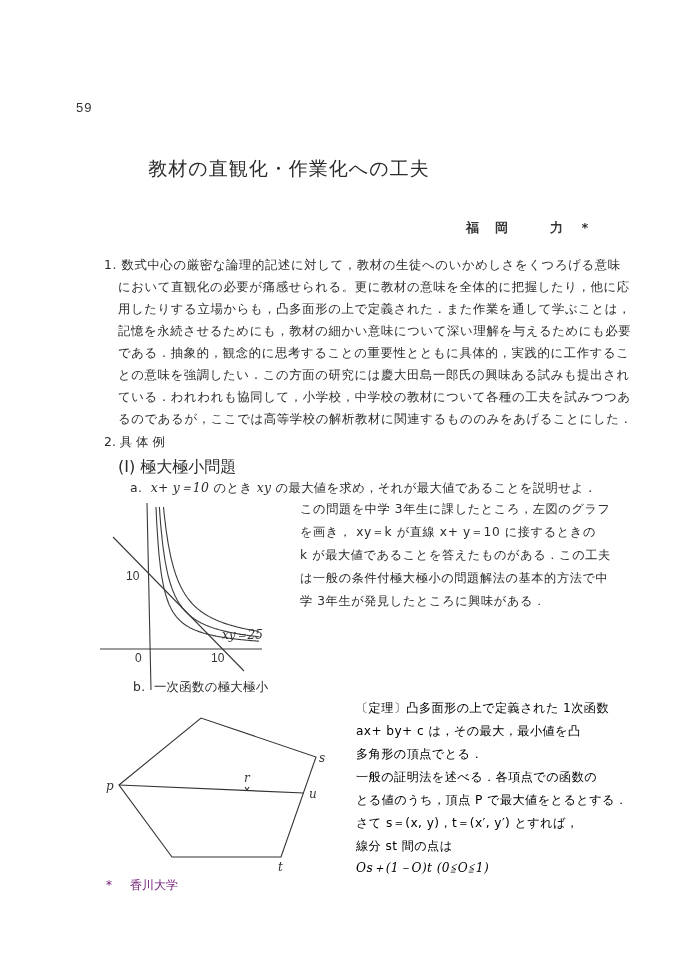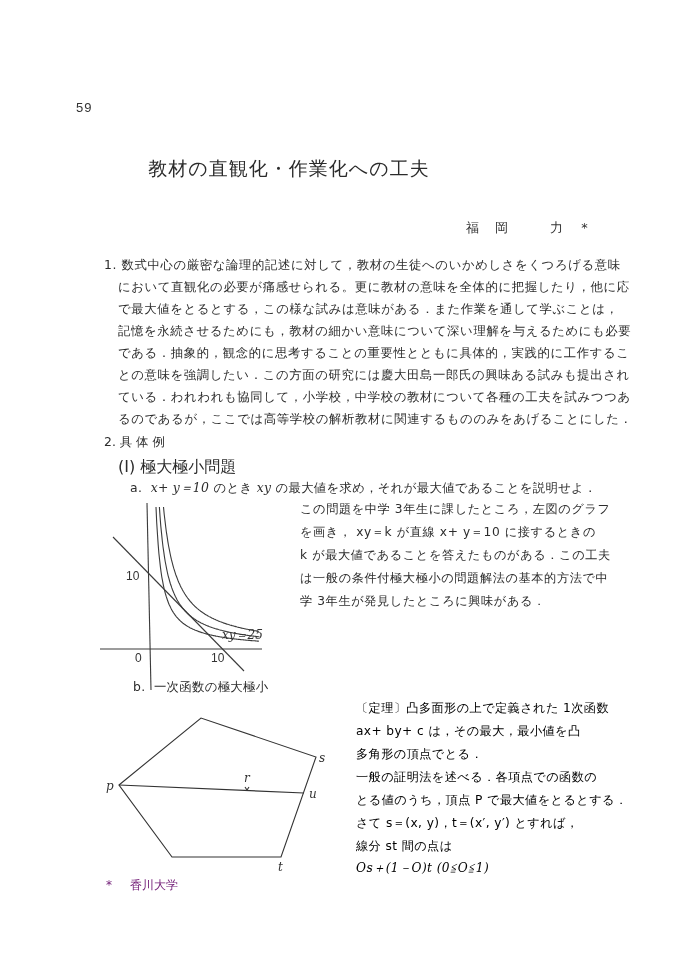--- a/index.html
+++ b/index.html
@@ -3,21 +3,21 @@
   <meta charset="utf-8">
   <style>
     html, body { margin: 0; padding: 0; }
     body {
       width: 678px; height: 975px; background: #ffffff; position: relative; overflow: hidden;
       font-family: "DejaVu Sans", "Liberation Sans", sans-serif; color: #2a2a2a;
     }
     .abs { position: absolute; white-space: nowrap; }
     .page-number { left: 76px; top: 100px; font-size: 13px; letter-spacing: 1px; color: #333; font-family: "Liberation Sans", sans-serif; }
     .title { left: 0; width: 578px; top: 156px; text-align: center; font-size: 19px; letter-spacing: 1px; color: #2b2b2b; }
-    .author { left: 466px; top: 219px; font-size: 13px; color: #333; word-spacing: 14px; }
+    .author { left: 466px; top: 219px; font-size: 13px; color: #333; word-spacing: 14px; font-weight: bold; }
     .author .sp1 { margin-right: 16px; }
     .author .sp2 { margin-right: 42px; }
     .para-line { left: 106px; font-size: 12.4px; letter-spacing: 0.6px; color: #2c2c2c; }
     .para-line.first { left: 104px; }
     .section { left: 104px; font-size: 12.4px; color: #2c2c2c; }
     .subsection { left: 118px; font-size: 16px; color: #2c2c2c; }
     .problem { left: 130px; font-size: 12.4px; color: #2c2c2c; letter-spacing: 0.3px; }
     .right-text { left: 300px; font-size: 12.2px; letter-spacing: 0.6px; color: #2c2c2c; }
     .thm-text { left: 356px; font-size: 12.2px; letter-spacing: 0.4px; color: #000000; }
     .math { font-family: "DejaVu Serif", "Liberation Serif", serif; font-style: italic; }
@@ -31,21 +31,21 @@
 <body>
 
 <div class="abs page-number">59</div>
 <div class="abs title">教材の直観化・作業化への工夫</div>
 <div class="abs author">
   <span class="sp1">福</span><span class="sp2">岡</span><span>力</span> <span>*</span>
 </div>
 
 <div class="abs para-line first" style="top:257px">1.  数式中心の厳密な論理的記述に対して，教材の生徒へのいかめしさをくつろげる意味</div>
 <div class="abs para-line" style="top:279px;left:118px">において直観化の必要が痛感せられる。更に教材の意味を全体的に把握したり，他に応</div>
-<div class="abs para-line" style="top:301px;left:118px">で最大値をとるとする，この様な試みは意味がある．また作業を通して学ぶことは，</div>
+<div class="abs para-line" style="top:301px;left:118px">用したりする立場からも，凸多面形の上で定義された．また作業を通して学ぶことは，</div>
 <div class="abs para-line" style="top:323px;left:118px">記憶を永続させるためにも，教材の細かい意味について深い理解を与えるためにも必要</div>
 <div class="abs para-line" style="top:345px;left:118px">である．抽象的，観念的に思考することの重要性とともに具体的，実践的に工作するこ</div>
 <div class="abs para-line" style="top:367px;left:118px">との意味を強調したい．この方面の研究には慶大田島一郎氏の興味ある試みも提出され</div>
 <div class="abs para-line" style="top:389px;left:118px">ている．われわれも協同して，小学校，中学校の教材について各種の工夫を試みつつあ</div>
 <div class="abs para-line" style="top:411px;left:118px">るのであるが，ここでは高等学校の解析教材に関連するもののみをあげることにした．</div>
 
 <div class="abs section" style="top:434px">2. 具  体  例</div>
 <div class="abs subsection" style="top:457px">(I)  極大極小問題</div>
 <div class="abs problem" style="top:480px">
   <span>a.</span>&nbsp;&nbsp;<span class="math">x+ y＝10</span><span> のとき </span><span class="math">xy</span><span> の最大値を求め，それが最大値であることを説明せよ．</span>

